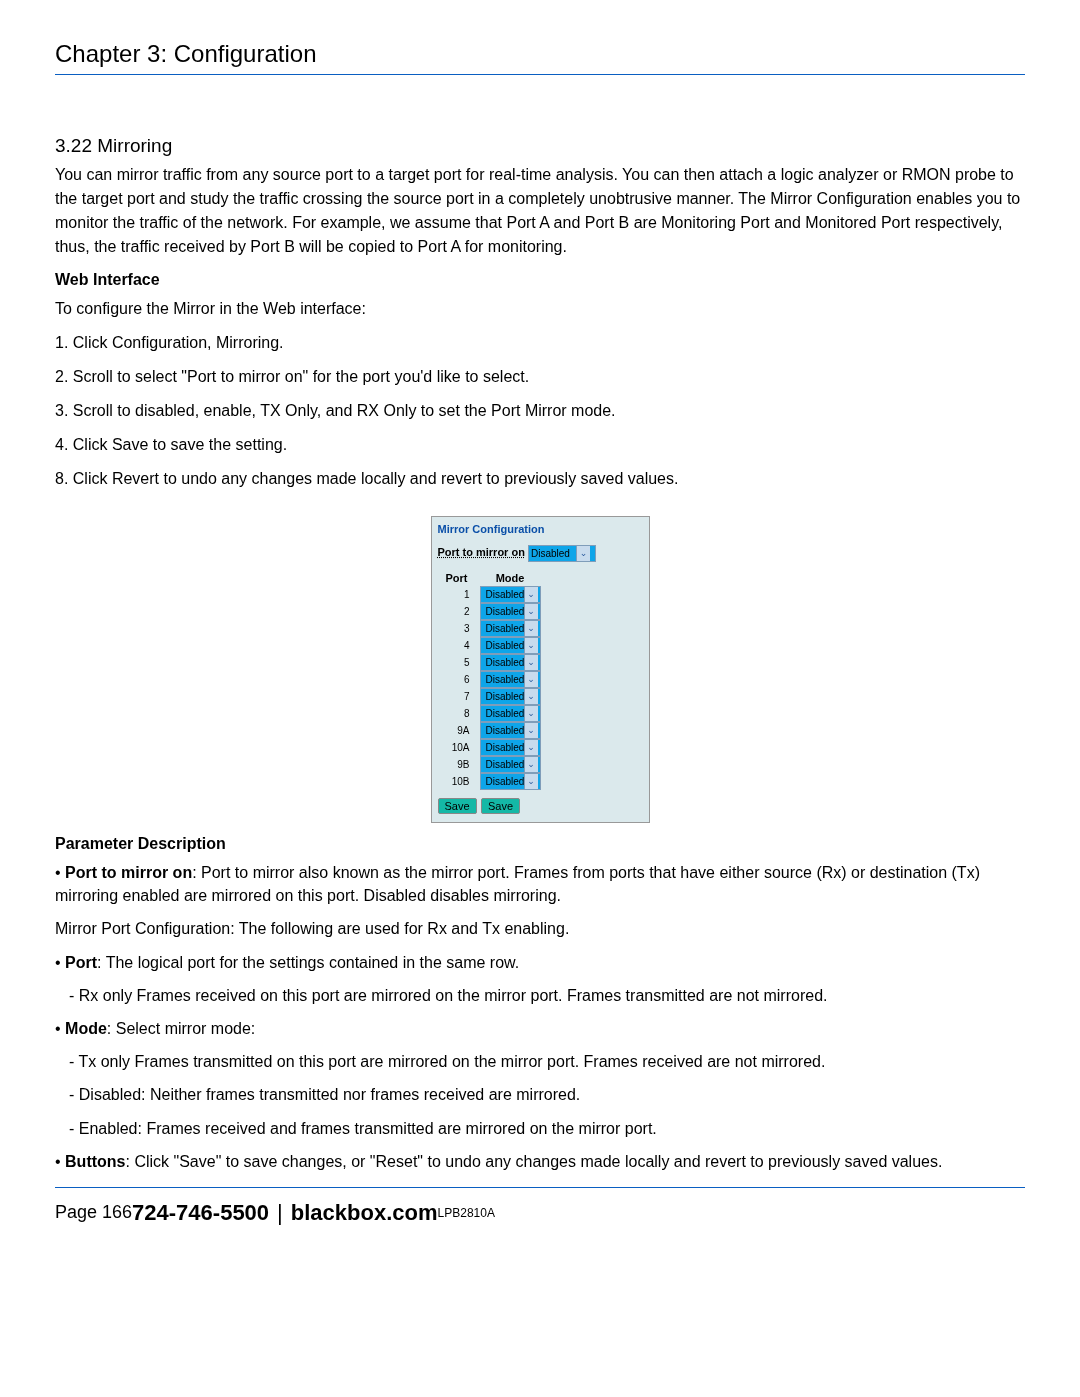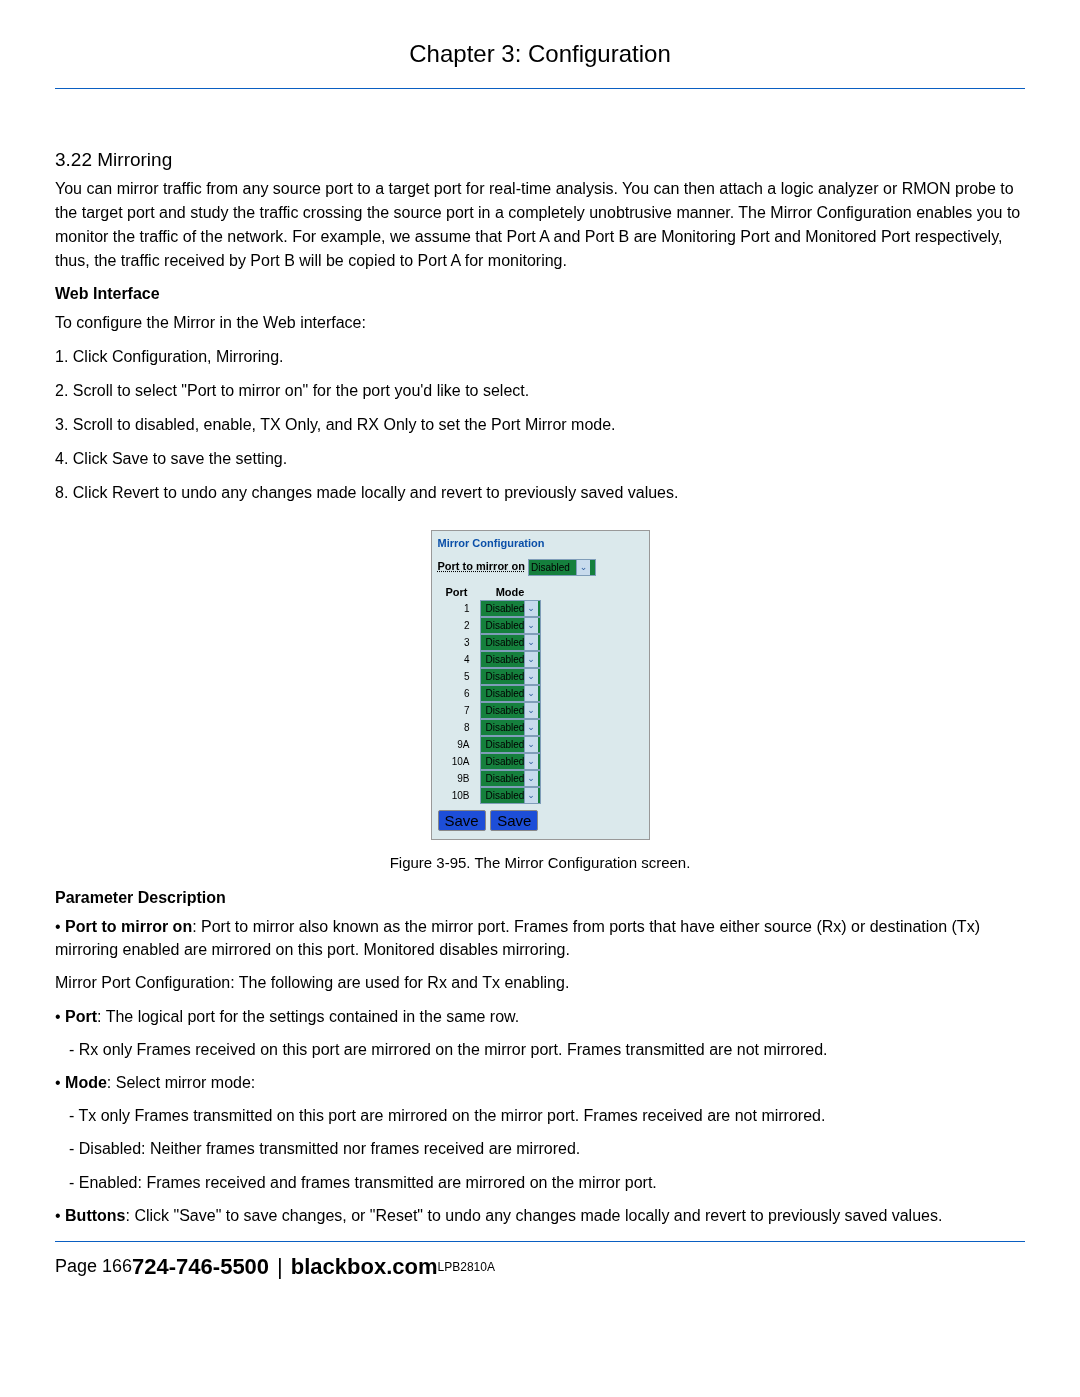--- a/index.html
+++ b/index.html
@@ -10,23 +10,22 @@
     width: 1080px;
   }
   .page {
     padding: 40px 55px 30px 55px;
   }
   .chapter-title {
     font-size: 24px;
     font-weight: 400;
     color: #000;
     border-bottom: 1px solid #0a5fc2;
-    padding-bottom: 20px;
+    padding-bottom: 6px;
     margin-bottom: 60px;
-    text-align: center;
   }
   .section-title {
     color: #000000;
     font-size: 19px;
     font-weight: 400;
     margin-bottom: 6px;
   }
   .body-text {
     font-size: 16px;
     line-height: 1.5;
@@ -66,21 +65,21 @@
   .mirror-row1 {
     font-size: 11px;
     margin-bottom: 8px;
   }
   .mirror-row1 b {
     text-decoration: underline dotted;
     font-weight: bold;
   }
   .dd {
     display: inline-block;
-    background: #15803d;
+    background: #0ea5e9;
     border: 1px solid #7f9db9;
     font-size: 10px;
     padding: 0 2px;
     height: 15px;
     line-height: 15px;
     vertical-align: middle;
     position: relative;
   }
   .dd .arrow {
     display: inline-block;
@@ -112,23 +111,23 @@
   table.mirror-table td {
     padding: 0 4px;
     text-align: right;
     font-size: 10px;
     line-height: 14px;
     height: 15px;
   }
   table.mirror-table td.port-cell { text-align: right; width: 28px; padding-right: 6px;}
   .btn {
     display: inline-block;
-    background: #1d4ed8;
+    background: #14b8a6;
     border: 1px solid #888;
-    font-size: 15px;
+    font-size: 11px;
     padding: 1px 6px;
     border-radius: 2px;
   }
   .figure-caption {
     text-align: center;
     font-size: 15px;
     margin: 14px 0 18px 0;
   }
   .param-desc {
     font-size: 16px;
@@ -236,26 +235,25 @@
         <tr>
               <td class="port-cell">10B</td>
               <td><span class="dd dd-small"><span class="txt">Disabled</span><span class="arrow">⌄</span></span></td>
             </tr>
       </tbody>
         </table>
       <span class="btn">Save</span>
       <span class="btn">Save</span>
     </div>
   </div>
-  <div class="figure-caption">Figure 3-95. The Mirror Configuration screen.</div>
 
   <div class="bold-heading">Parameter Description</div>
 
   <div class="param-desc">
-    • <b>Port to mirror on</b><span>: Port to mirror also known as the mirror port. Frames from ports that have either source (Rx) or destination (Tx) mirroring enabled are mirrored on this port. Monitored disables mirroring.</span>
+    • <b>Port to mirror on</b><span>: Port to mirror also known as the mirror port. Frames from ports that have either source (Rx) or destination (Tx) mirroring enabled are mirrored on this port. Disabled disables mirroring.</span>
   </div>
 
   <div class="param-desc">Mirror Port Configuration: The following are used for Rx and Tx enabling.</div>
 
   <div class="param-desc">
     • <b>Port</b><span>: The logical port for the settings contained in the same row.</span>
   </div>
 
   <div class="param-desc indent">- Rx only Frames received on this port are mirrored on the mirror port. Frames transmitted are not mirrored.</div>
 

